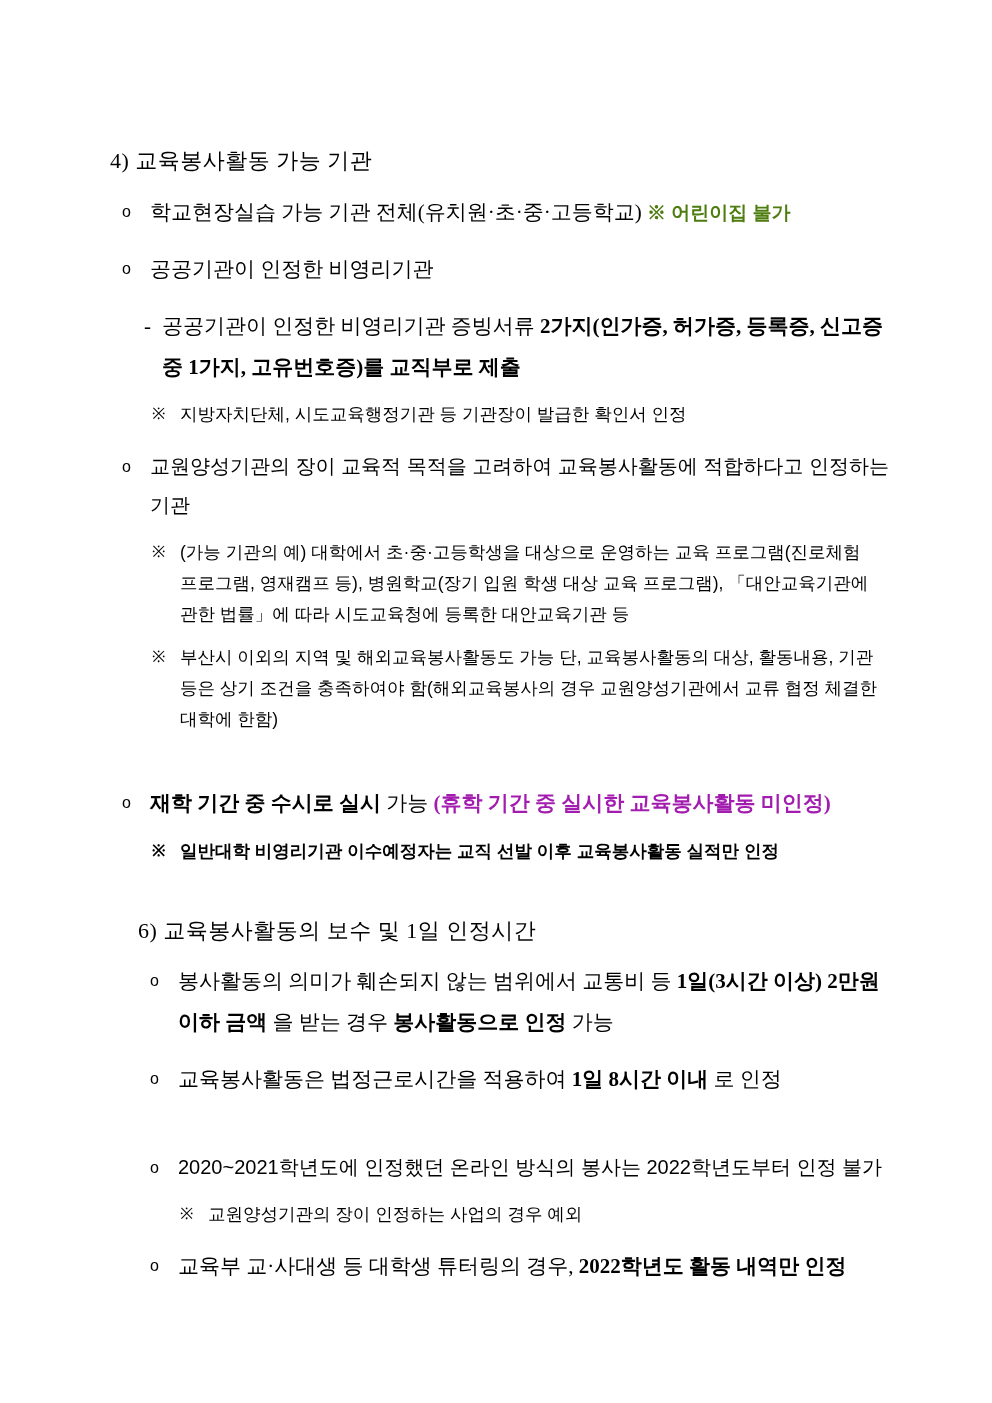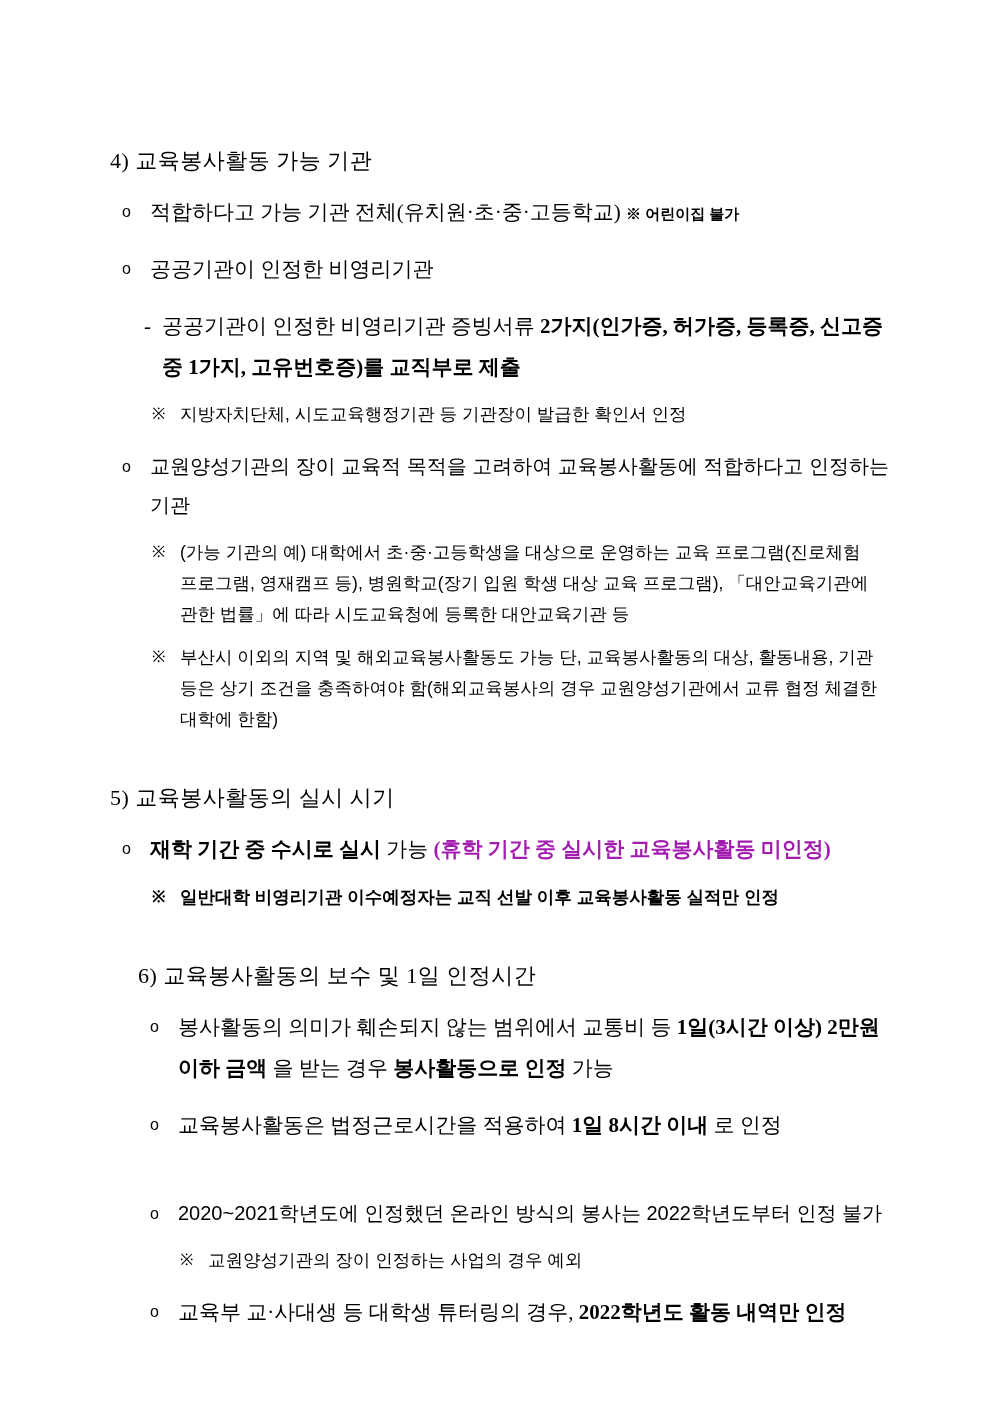--- a/index.html
+++ b/index.html
@@ -44,40 +44,40 @@
     padding-left: 42px;
     font-size: 17.5px;
     line-height: 1.78;
     margin-top: 12px;
     font-family: "Liberation Sans", sans-serif;
   }
   .note .marker { width: 28px; font-size: 16px; padding-top: 1px; }
   .sans-line { font-family: "Liberation Sans", sans-serif; font-size: 20px; }
   .b { font-weight: bold; }
   .seg-blue {
-    color: #000000;
+    color: #4d7c0f;
     font-weight: bold;
     font-family: "Liberation Sans", sans-serif;
-    font-size: 15px;
+    font-size: 19px;
   }
   .seg-red { color: #a21caf; font-weight: bold; }
   .sp6 { margin-top: 58px; margin-left: 28px; }
 </style>
 </head>
 <body>
 
 <div class="page">
 
   <div class="sec">
     <div class="sec-heading">4) 교육봉사활동 가능 기관</div>
 
     <div class="line bullet">
       <span class="marker">o</span>
       <span class="content">
-        <span>적합하다고 가능 기관 전체(유치원·초·중·고등학교) </span>
+        <span>학교현장실습 가능 기관 전체(유치원·초·중·고등학교) </span>
         <span class="seg-blue">※ 어린이집 불가</span>
       </span>
     </div>
 
     <div class="line bullet">
       <span class="marker">o</span>
       <span class="content">
         <span>공공기관이 인정한 비영리기관</span>
       </span>
     </div>
@@ -105,21 +105,20 @@
       <span class="content">(가능 기관의 예) 대학에서 초·중·고등학생을 대상으로 운영하는 교육 프로그램(진로체험 프로그램, 영재캠프 등), 병원학교(장기 입원 학생 대상 교육 프로그램), 「대안교육기관에 관한 법률」에 따라 시도교육청에 등록한 대안교육기관 등</span>
     </div>
 
     <div class="line note">
       <span class="marker">※</span>
       <span class="content">부산시 이외의 지역 및 해외교육봉사활동도 가능 단, 교육봉사활동의 대상, 활동내용, 기관 등은 상기 조건을 충족하여야 함(해외교육봉사의 경우 교원양성기관에서 교류 협정 체결한 대학에 한함)</span>
     </div>
   </div>
 
   <div class="sec">
-    <div class="sec-heading">5) 교육봉사활동의 실시 시기</div>
 
     <div class="line bullet">
       <span class="marker">o</span>
       <span class="content">
         <span class="b">재학 기간 중 수시로 실시</span>
         <span> 가능</span>
         <span class="seg-red">(휴학 기간 중 실시한 교육봉사활동 미인정)</span>
       </span>
     </div>
 

